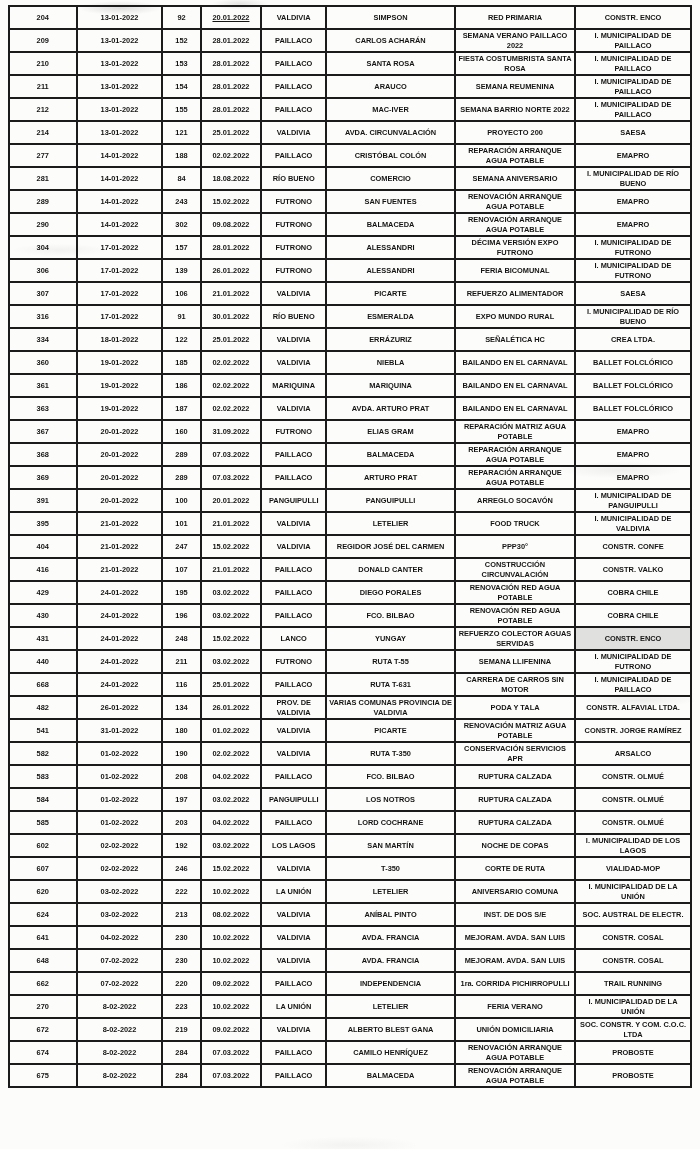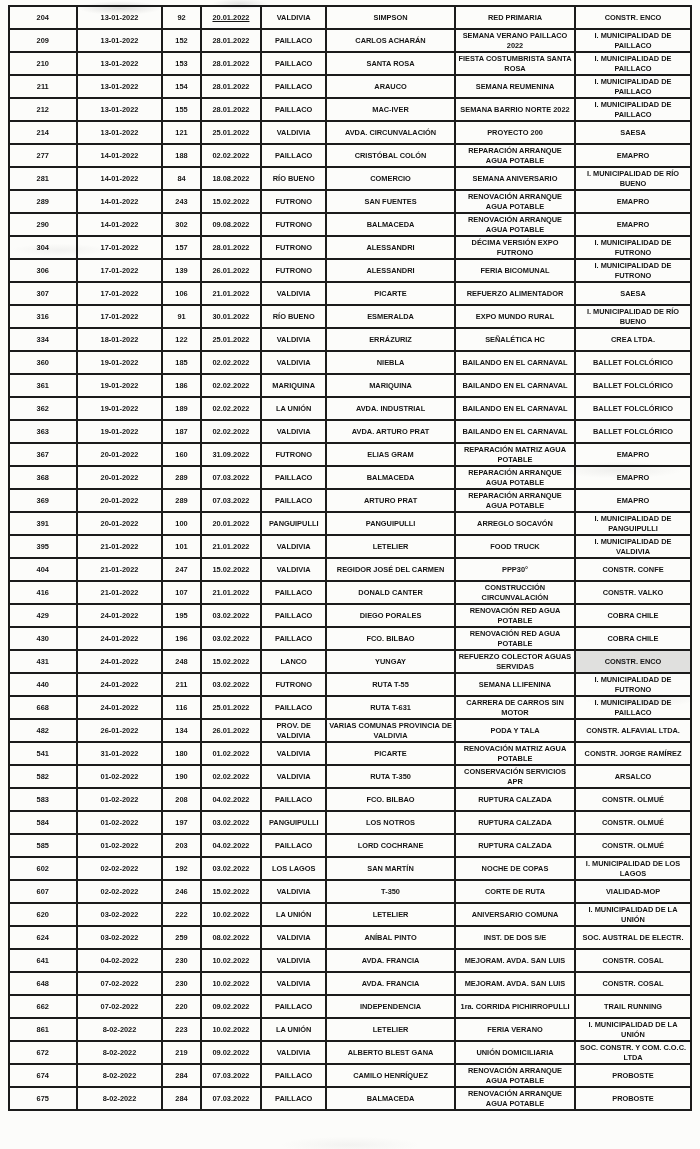--- a/index.html
+++ b/index.html
@@ -235,30 +235,20 @@
         <td>361</td>
         <td>19-01-2022</td>
         <td>186</td>
         <td>02.02.2022</td>
         <td>MARIQUINA</td>
         <td>MARIQUINA</td>
         <td>BAILANDO EN EL CARNAVAL</td>
         <td>BALLET FOLCLÓRICO</td>
       </tr>
       <tr>
-        <td>362</td>
-        <td>19-01-2022</td>
-        <td>189</td>
-        <td>02.02.2022</td>
-        <td>LA UNIÓN</td>
-        <td>AVDA. INDUSTRIAL</td>
-        <td>BAILANDO EN EL CARNAVAL</td>
-        <td>BALLET FOLCLÓRICO</td>
-      </tr>
-      <tr>
         <td>363</td>
         <td>19-01-2022</td>
         <td>187</td>
         <td>02.02.2022</td>
         <td>VALDIVIA</td>
         <td>AVDA. ARTURO PRAT</td>
         <td>BAILANDO EN EL CARNAVAL</td>
         <td>BALLET FOLCLÓRICO</td>
       </tr>
       <tr>
@@ -467,21 +457,21 @@
         <td>222</td>
         <td>10.02.2022</td>
         <td>LA UNIÓN</td>
         <td>LETELIER</td>
         <td>ANIVERSARIO COMUNA</td>
         <td>I. MUNICIPALIDAD DE LA UNIÓN</td>
       </tr>
       <tr>
         <td>624</td>
         <td>03-02-2022</td>
-        <td>259</td>
+        <td>213</td>
         <td>08.02.2022</td>
         <td>VALDIVIA</td>
         <td>ANÍBAL PINTO</td>
         <td>INST. DE DOS S/E</td>
         <td>SOC. AUSTRAL DE ELECTR.</td>
       </tr>
       <tr>
         <td>641</td>
         <td>04-02-2022</td>
         <td>230</td>
@@ -505,21 +495,21 @@
         <td>662</td>
         <td>07-02-2022</td>
         <td>220</td>
         <td>09.02.2022</td>
         <td>PAILLACO</td>
         <td>INDEPENDENCIA</td>
         <td>1ra. CORRIDA PICHIRROPULLI</td>
         <td>TRAIL RUNNING</td>
       </tr>
       <tr>
-        <td>861</td>
+        <td>270</td>
         <td>8-02-2022</td>
         <td>223</td>
         <td>10.02.2022</td>
         <td>LA UNIÓN</td>
         <td>LETELIER</td>
         <td>FERIA VERANO</td>
         <td>I. MUNICIPALIDAD DE LA UNIÓN</td>
       </tr>
       <tr>
         <td>672</td>

